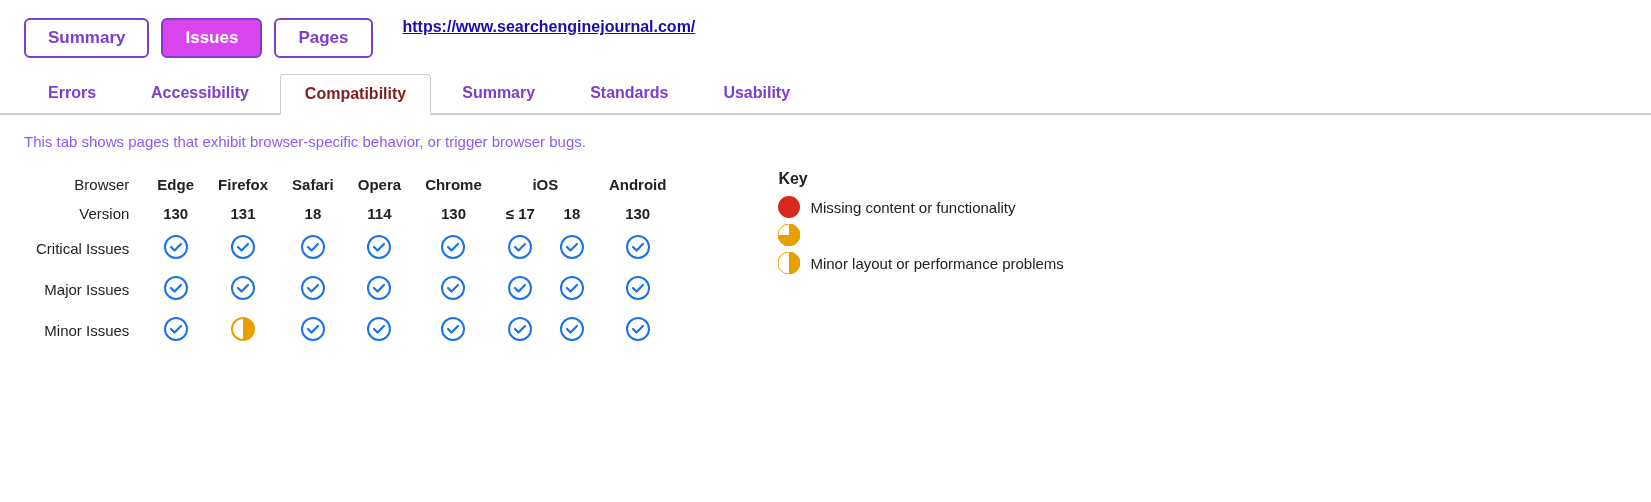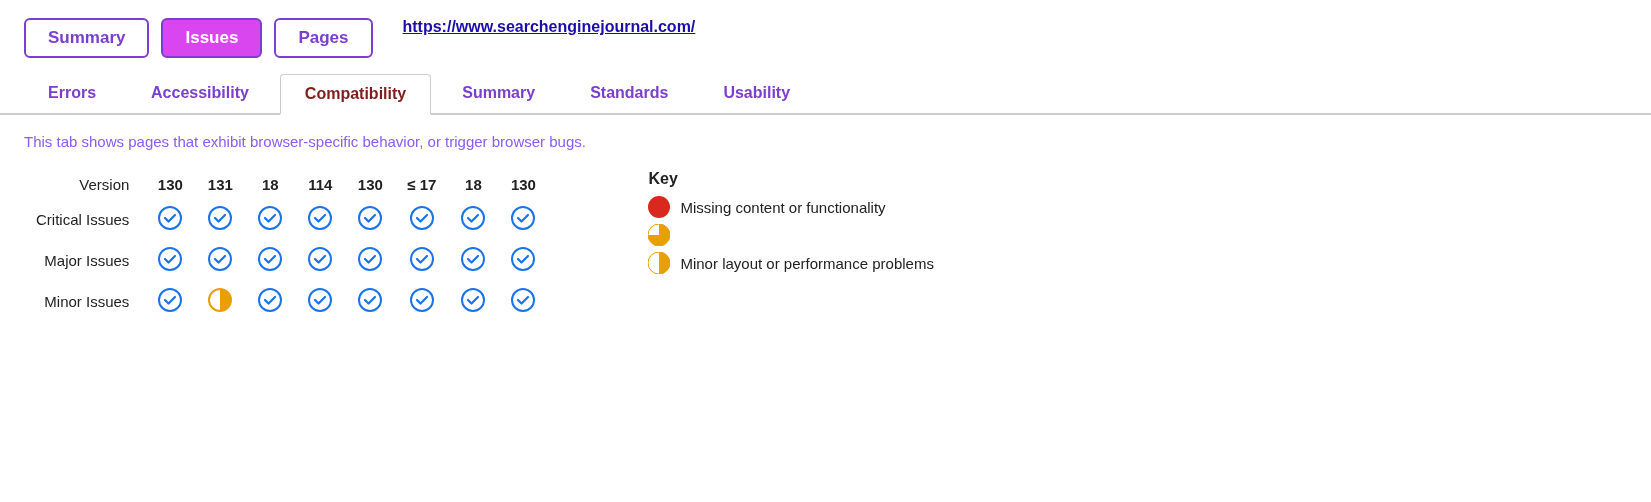--- a/index.html
+++ b/index.html
@@ -168,20 +168,30 @@
 </div>
 
 <div class="description">This tab shows pages that exhibit browser-specific behavior, or trigger browser bugs.</div>
 
 <div class="compat-table">
   <div class="key-layout">
     <div>
       <table>
         <thead>
           <tr>
+            <th style="font-weight:normal; text-align:right;">Browser</th>
+            <th class="browser-header">Edge</th>
+            <th class="browser-header">Firefox</th>
+            <th class="browser-header">Safari</th>
+            <th class="browser-header">Opera</th>
+            <th class="browser-header">Chrome</th>
+            <th class="browser-header" colspan="2">iOS</th>
+            <th class="browser-header">Android</th>
+          </tr>
+          <tr>
             <td style="text-align:right;">Version</td>
             <td class="version-cell">130</td>
             <td class="version-cell">131</td>
             <td class="version-cell">18</td>
             <td class="version-cell">114</td>
             <td class="version-cell">130</td>
             <td class="version-cell">≤ 17</td>
             <td class="version-cell">18</td>
             <td class="version-cell">130</td>
           </tr>

